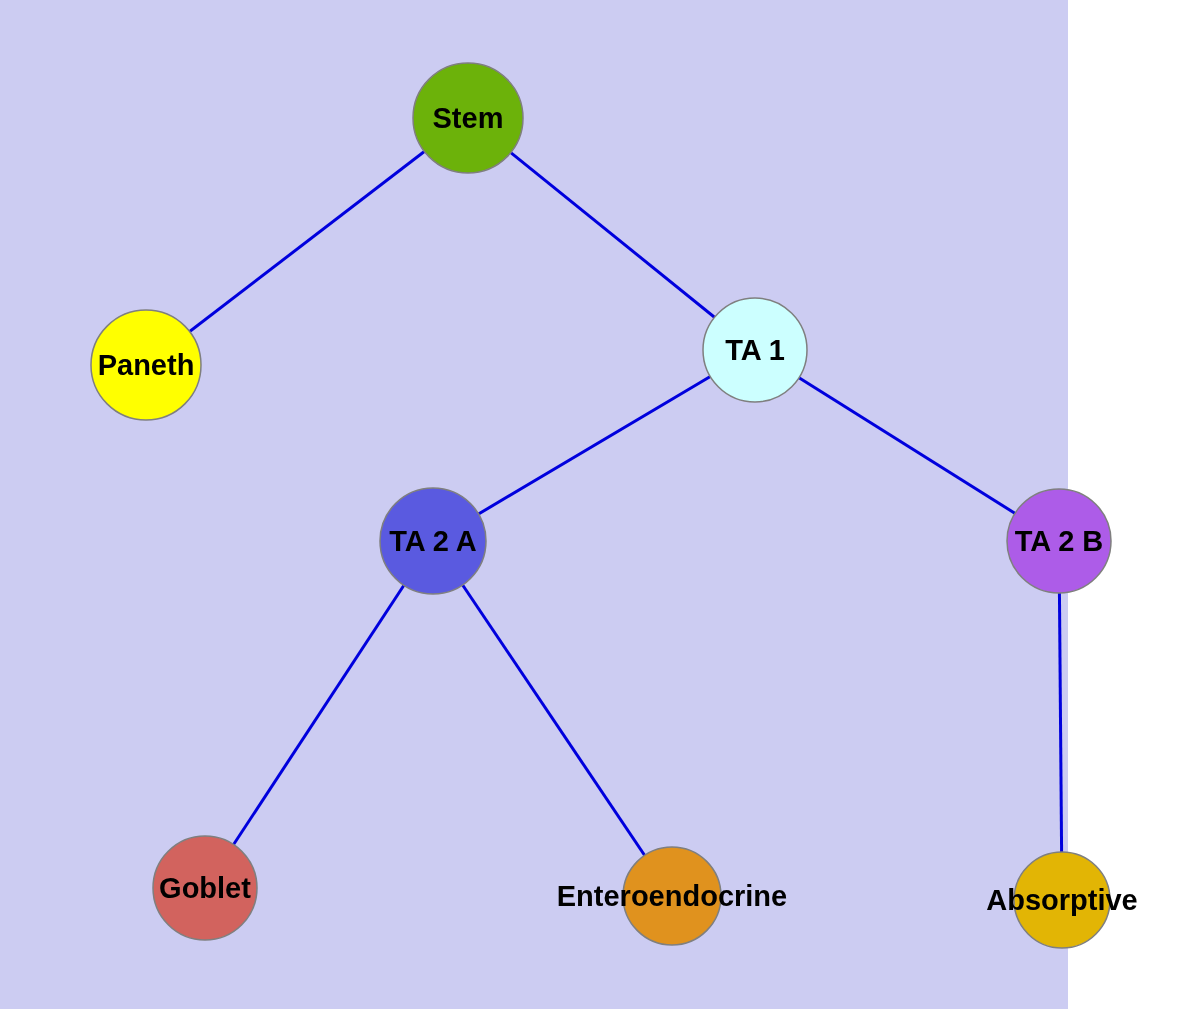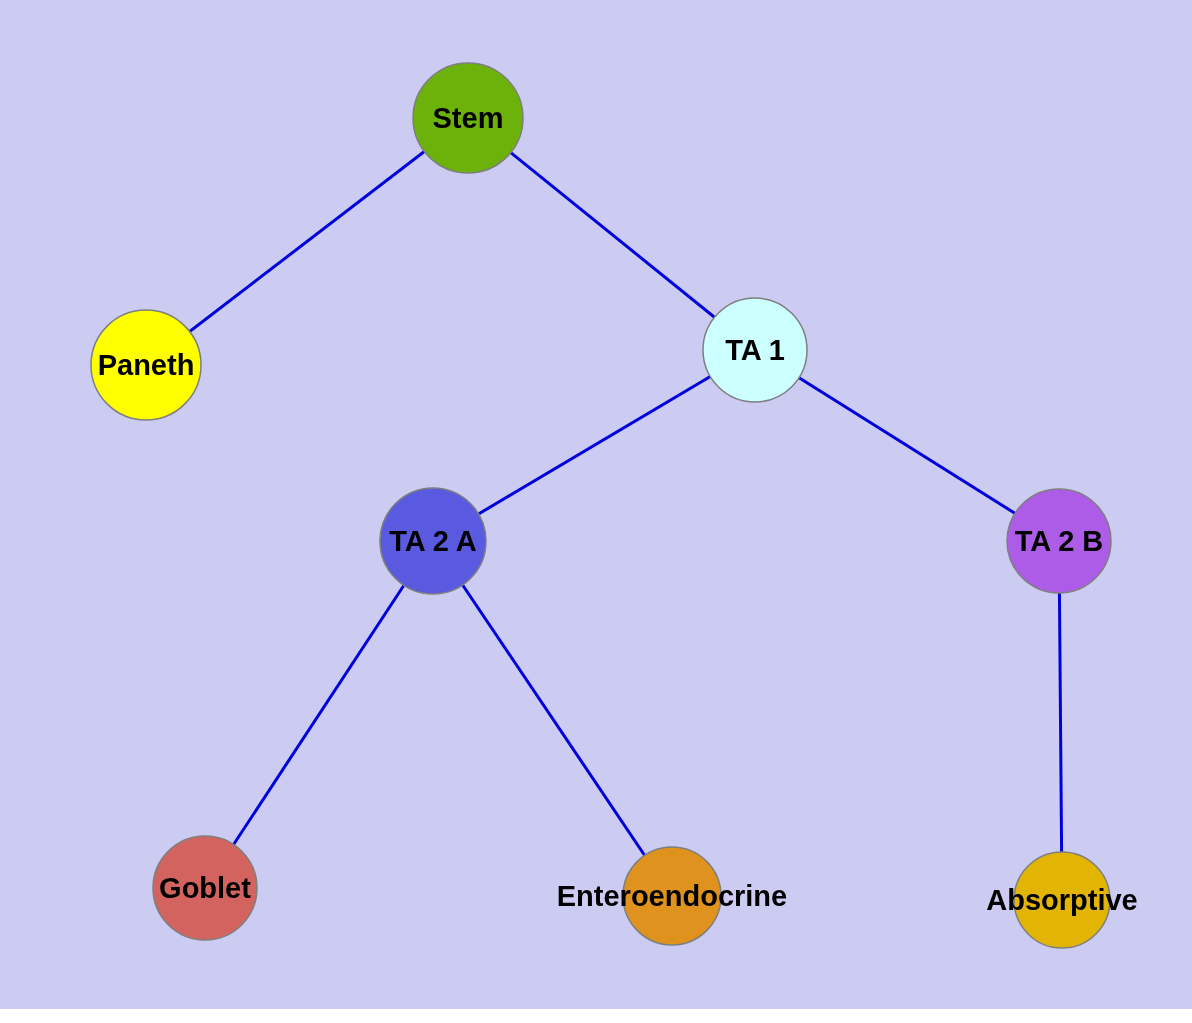--- a/index.html
+++ b/index.html
@@ -6,21 +6,21 @@
     margin: 0;
     padding: 0;
     background: #ffffff;
     width: 1192px;
     height: 1023px;
     overflow: hidden;
     font-family: "Liberation Sans", sans-serif;
   }
   .canvas {
     position: relative;
-    width: 1192px;
+    width: 1068px;
     height: 1009px;
     background: #ccccf2;
   }
   svg.graph {
     display: block;
     width: 1192px;
     height: 1009px;
   }
   .node-label {
     font-family: "Liberation Sans", sans-serif;

